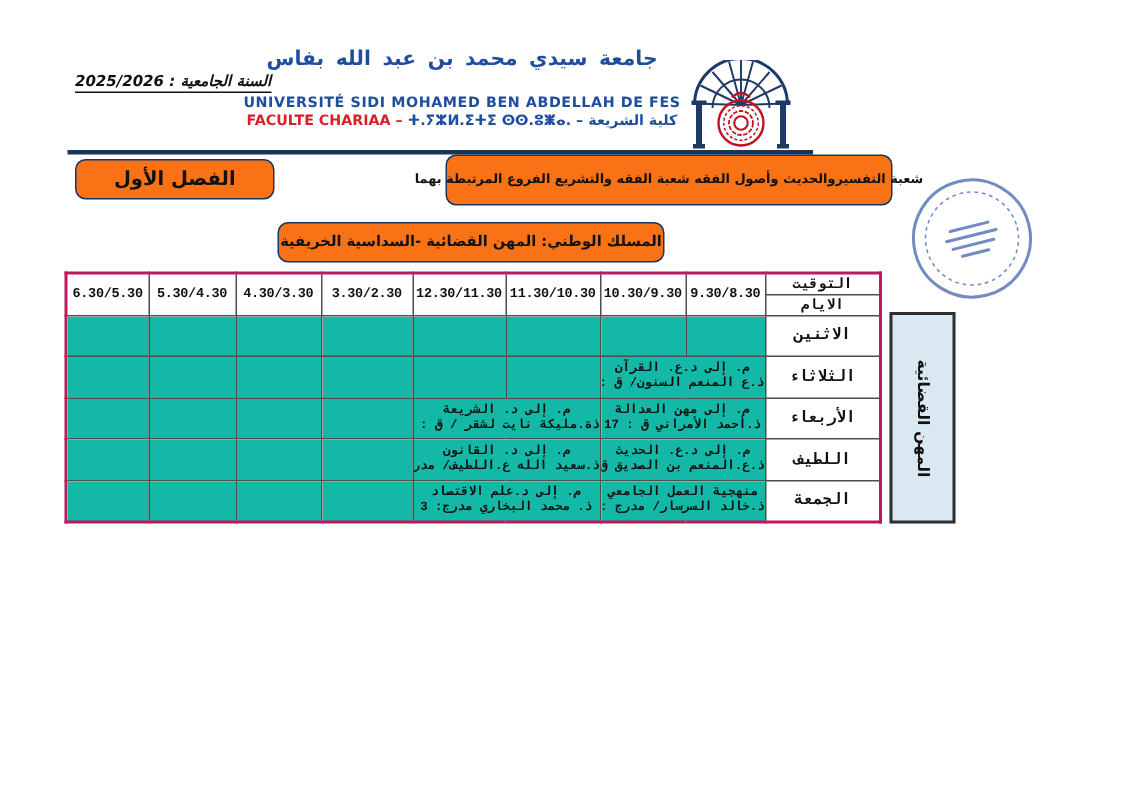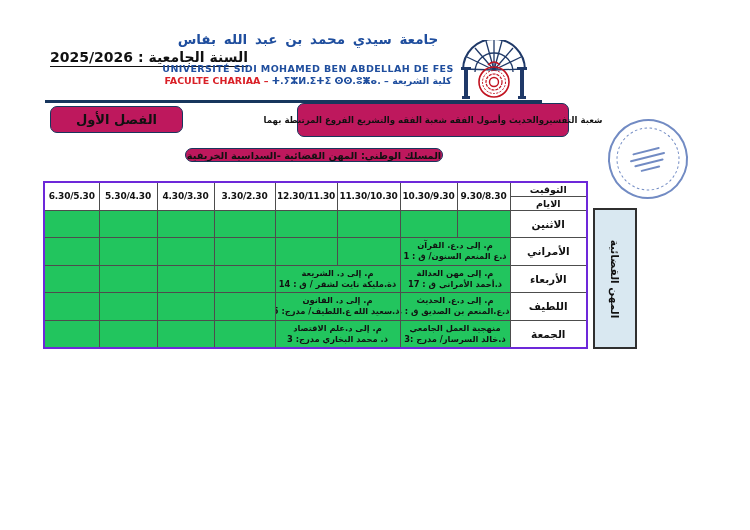--- a/index.html
+++ b/index.html
@@ -5,60 +5,61 @@
   * { margin:0; padding:0; box-sizing:border-box; }
   html,body { background:#e8e8e8; }
   .page {
     position:relative; width:750px; height:530px; margin:0 auto;
     background:#ffffff; overflow:hidden;
     font-family:"DejaVu Sans", sans-serif;
   }
   
   .acad-year {
     position:absolute; left:50px; top:49px;
-    font-size:14px; font-weight:bold; color:#111;
+    font-size:10px; font-weight:bold; color:#111;
     border-bottom:1.4px solid #111; padding-bottom:1px;
-    direction:rtl; white-space:nowrap;
+    direction:rtl; white-space:nowrap;font-style:italic;
   }
   .uni-block {
     position:absolute; left:158px; top:32px; width:300px;
     text-align:center; line-height:1.15;
   }
   .uni-ar  { font-size:13.5px; font-weight:bold; color:#1f4e9e; direction:rtl; word-spacing:3px; white-space:nowrap; }
   .uni-tif { font-size:8.5px;  font-weight:bold; color:#1f4e9e; letter-spacing:1.2px; margin-top:2px; white-space:nowrap; }
   .uni-fr  { font-size:9.5px;  font-weight:bold; color:#1f4e9e; letter-spacing:.4px; margin-top:16px; white-space:nowrap; }
   .uni-fac { font-size:9.5px;  font-weight:bold; margin-top:2px; white-space:nowrap; }
   .fac-red  { color:#d92027; }
   .fac-blue { color:#1f4e9e; }
   .logo { position:absolute; left:455px; top:40px; width:78px; height:62px; }
   .hr-navy { position:absolute; left:45px; top:100px; width:497px; height:3px; background:#17365d; }
 
   
   .box {
-    position:absolute; background:#be185d; border:1.6px solid #17365d;
+    position:absolute; background:#f97316; border:1.6px solid #17365d;
     border-radius:7px; display:flex; align-items:center; justify-content:center;
     direction:rtl; color:#111; font-weight:bold; white-space:nowrap;
   }
   .box-sem   { left:50px;  top:106px; width:133px; height:27px; font-size:13px; }
-  .box-dept  { left:297px; top:103px; width:272px; height:34px; font-size:8.6px; }
-  .box-track { left:185px; top:148px; width:258px; height:14px; font-size:9.8px; }
+  .box-dept  { left:297px; top:103px; width:298px; height:34px; font-size:8.6px; }
+  .box-track { left:185px; top:148px; width:258px; height:27px; font-size:9.8px; }
 
   
   .stamp { position:absolute; left:606px; top:117px; width:84px; height:84px;
            transform:rotate(-14deg); opacity:.8; }
 
   
   table.tt {
     position:absolute; left:43px; top:181px; width:464px;
     border-collapse:collapse; table-layout:fixed; direction:rtl;
-    border:2px solid #6d28d9;
+    border:2px solid #be185d;
+    font-family:Liberation Mono, monospace;
   }
   .tt th, .tt td { border:1px solid #4d4d4d; text-align:center; vertical-align:middle; overflow:hidden; }
   .tt th { background:#ffffff; color:#111; font-weight:bold; }
-  .tt td { background:#22c55e; }
+  .tt td { background:#14b8a6; }
   .tt th.corner { font-size:9.5px; height:14px; }
   .tt th.time   { font-size:9px; letter-spacing:-.2px;margin-left:36px; }
   .tt th.day    { font-size:10.5px; }
   .tt tr.day-row { height:27.5px; }
   .tt td .ct { font-size:8.3px; font-weight:bold; color:#111; line-height:1.35; direction:rtl; white-space:nowrap; }
   .tt td .cp { font-size:8.3px; font-weight:bold; color:#111; line-height:1.3;  direction:rtl; white-space:nowrap; }
 
   
   .side-box {
     position:absolute; left:593px; top:208px; width:44px; height:141px;
@@ -180,21 +181,21 @@
           <td></td>
           <td></td>
           <td></td>
           <td></td>
           <td></td>
           <td></td>
           <td></td>
           <td></td>
         </tr>
         <tr class="day-row">
-          <th class="day">الأمراني</th>
+          <th class="day">الثلاثاء</th>
           <td colspan="2">
             <div class="ct">م. إلى د.ع. القرآن</div>
             <div class="cp">ذ.ع المنعم السنون/ ق : 1</div>
           </td>
           <td></td>
           <td></td>
           <td></td>
           <td></td>
           <td></td>
           <td></td>

